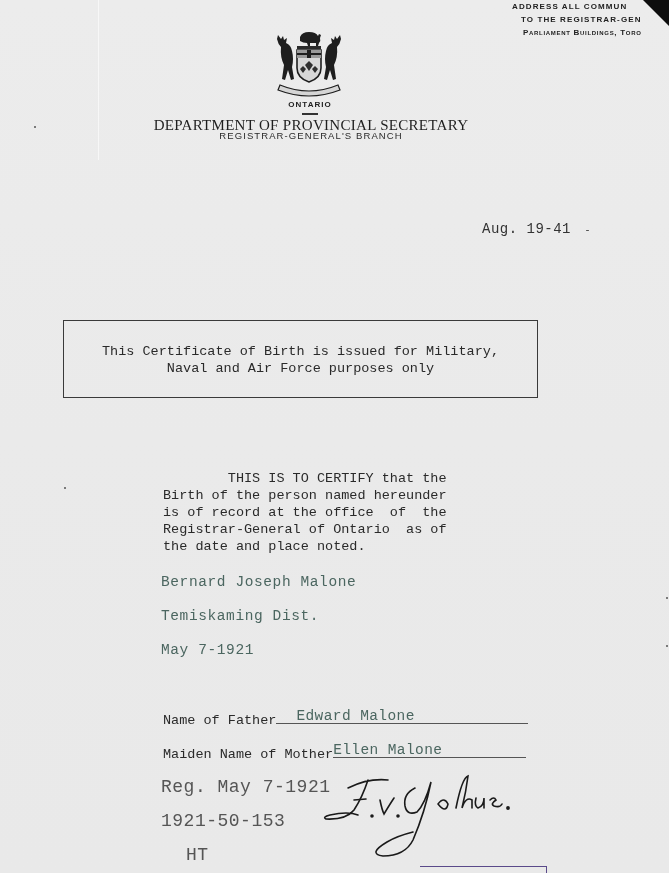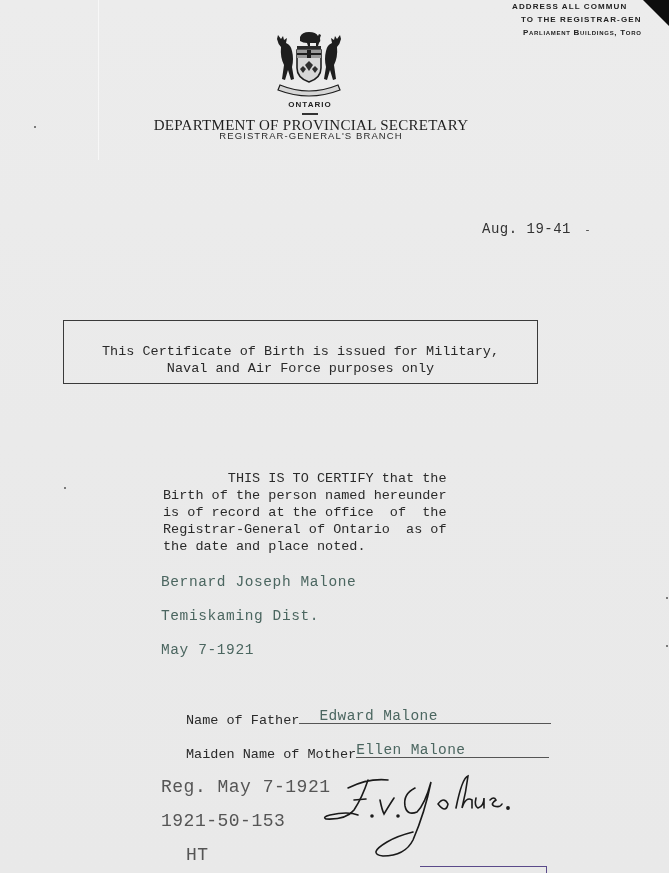--- a/index.html
+++ b/index.html
@@ -35,33 +35,33 @@
     .dept {
       position:absolute; left:0; width:622px; top:117px; text-align:center;
       font-family:"Liberation Serif", serif; font-size:15px; letter-spacing:0.3px; color:#1f1f1f;
     }
     .branch {
       position:absolute; left:0; width:622px; top:130px; text-align:center;
       font-family:"Liberation Sans", sans-serif; font-weight:normal; font-size:9.5px; letter-spacing:1.1px; color:#2a2a2a;
     }
     .date-issued { position:absolute; left:482px; top:221px; font-size:14px; color:#333; letter-spacing:0.5px; }
     .notice-box {
-      position:absolute; left:63px; top:320px; width:475px; height:64px;
+      position:absolute; left:63px; top:320px; width:475px; height:78px;
       border:1.5px solid #3a3a3a; box-sizing:border-box;
     }
     .notice-text {
       position:absolute; left:0; top:22px; width:100%; text-align:center;
       font-size:13.5px; line-height:17px; color:#2a2a2a;
     }
     .certify {
       position:absolute; left:163px; top:470px; width:320px;
       font-size:13.5px; line-height:17px; color:#2a2a2a; white-space:pre;
     }
     .typed { position:absolute; left:161px; font-size:14.5px; color:#4b6660; letter-spacing:0.6px; }
-    .field-row { position:absolute; left:163px; font-size:13.5px; color:#2a2a2a; white-space:nowrap;margin-left:23px; }
+    .field-row { position:absolute; left:163px; font-size:13.5px; color:#2a2a2a; white-space:nowrap; }
     .field-line { display:inline-block; border-bottom:1.5px solid #555; position:relative; height:14px; vertical-align:baseline; }
     .field-value { position:absolute; left:2px; bottom:-1px; color:#4b6660; font-size:14.5px; white-space:nowrap; letter-spacing:0.4px; }
     .reg { position:absolute; left:161px; font-size:18px; color:#555; letter-spacing:0.5px; }
     .signature { position:absolute; left:320px; top:768px; width:235px; height:105px; }
     .stamp { position:absolute; left:420px; top:866px; width:126px; height:12px; border-top:1.5px solid #5a4a8a; border-right:1.5px solid #5a4a8a; }
     .speck { position:absolute; width:2px; height:2px; background:#555; border-radius:1px; }
   </style>
 </head>
 <body>
 

